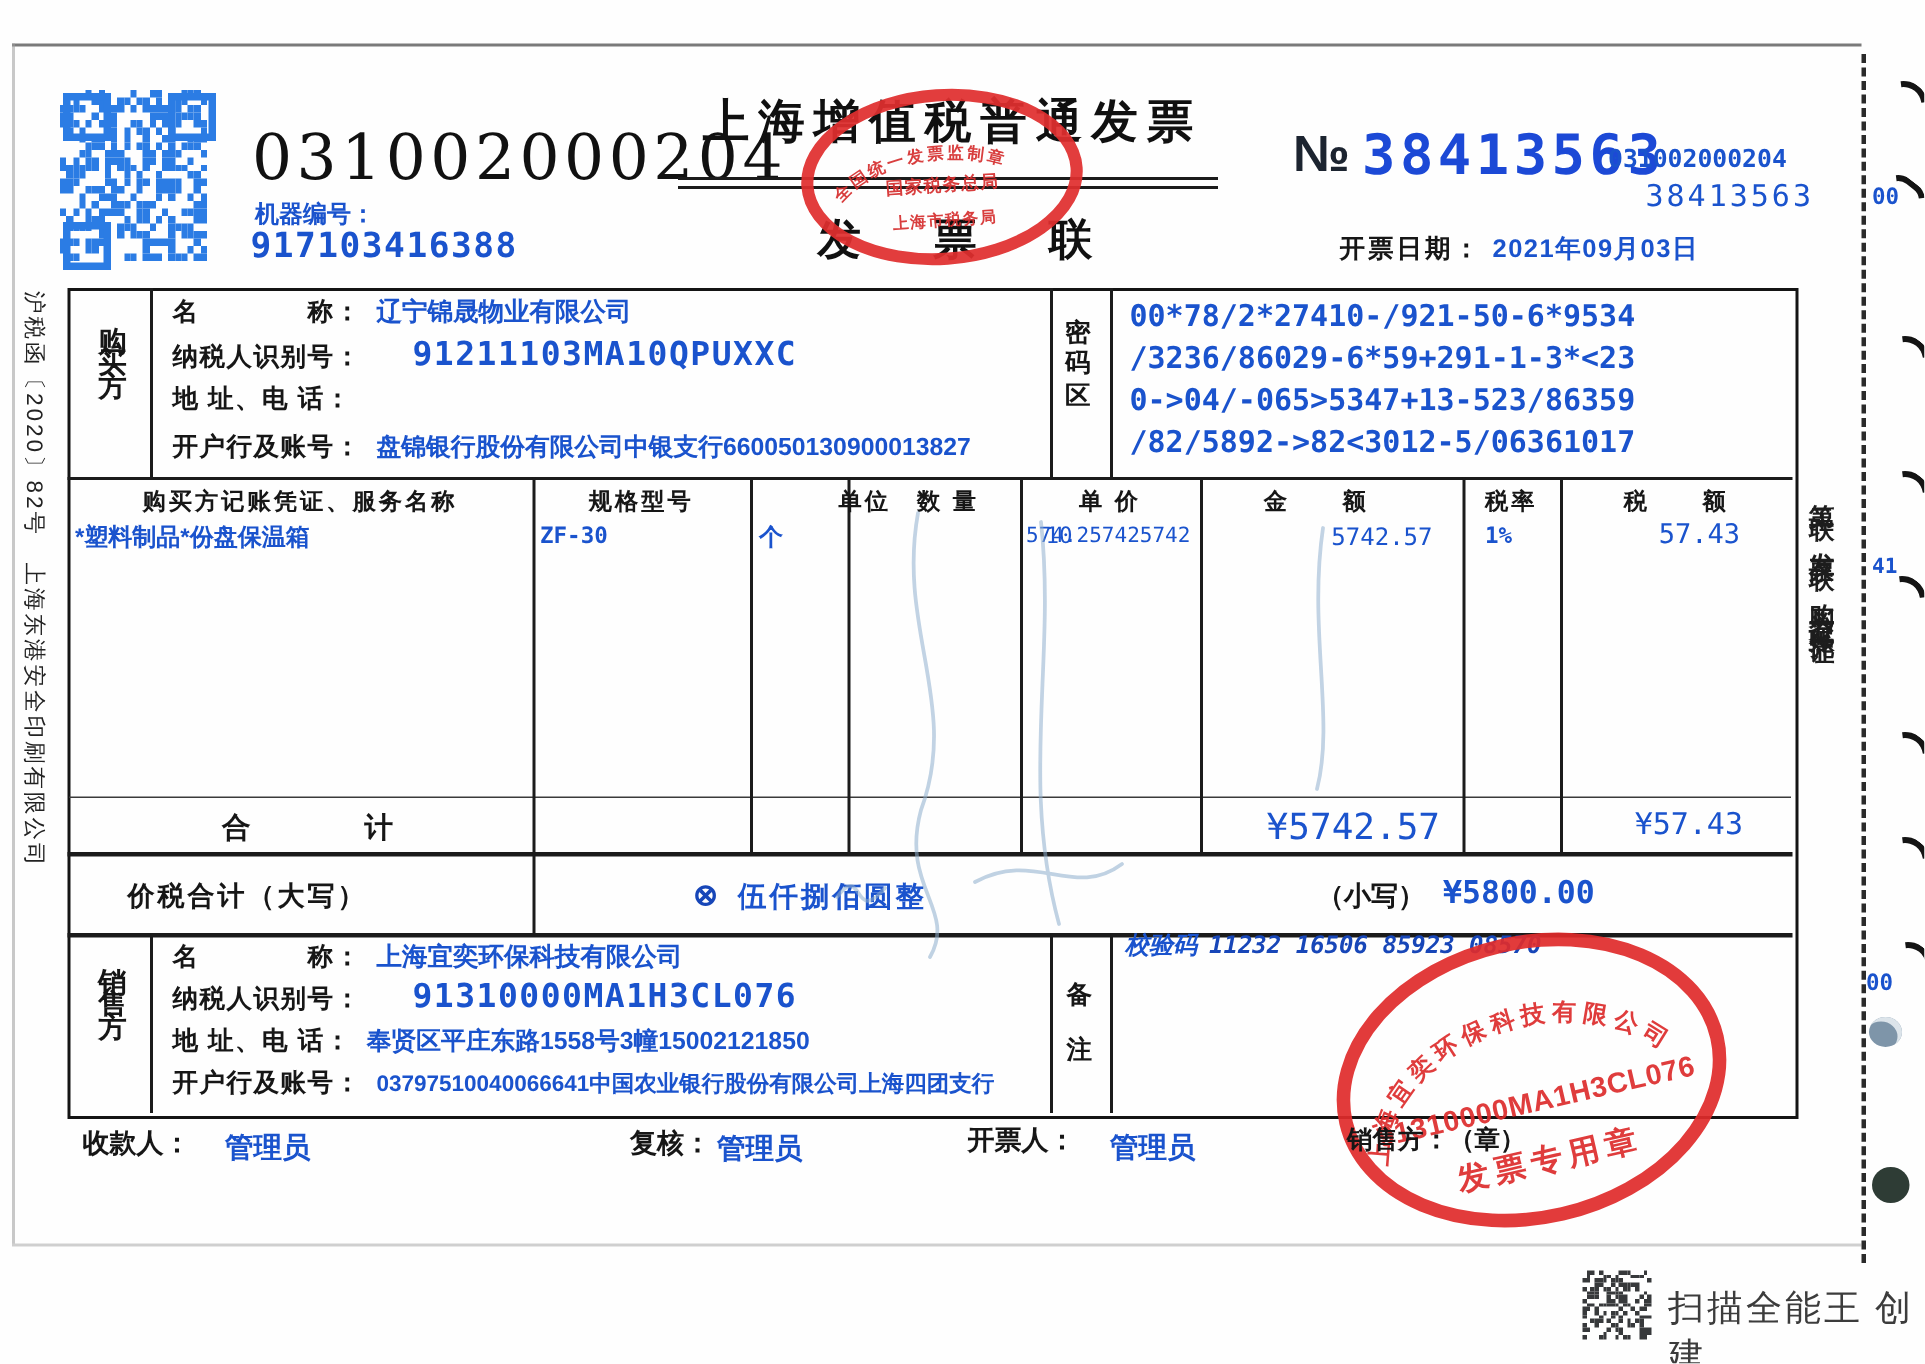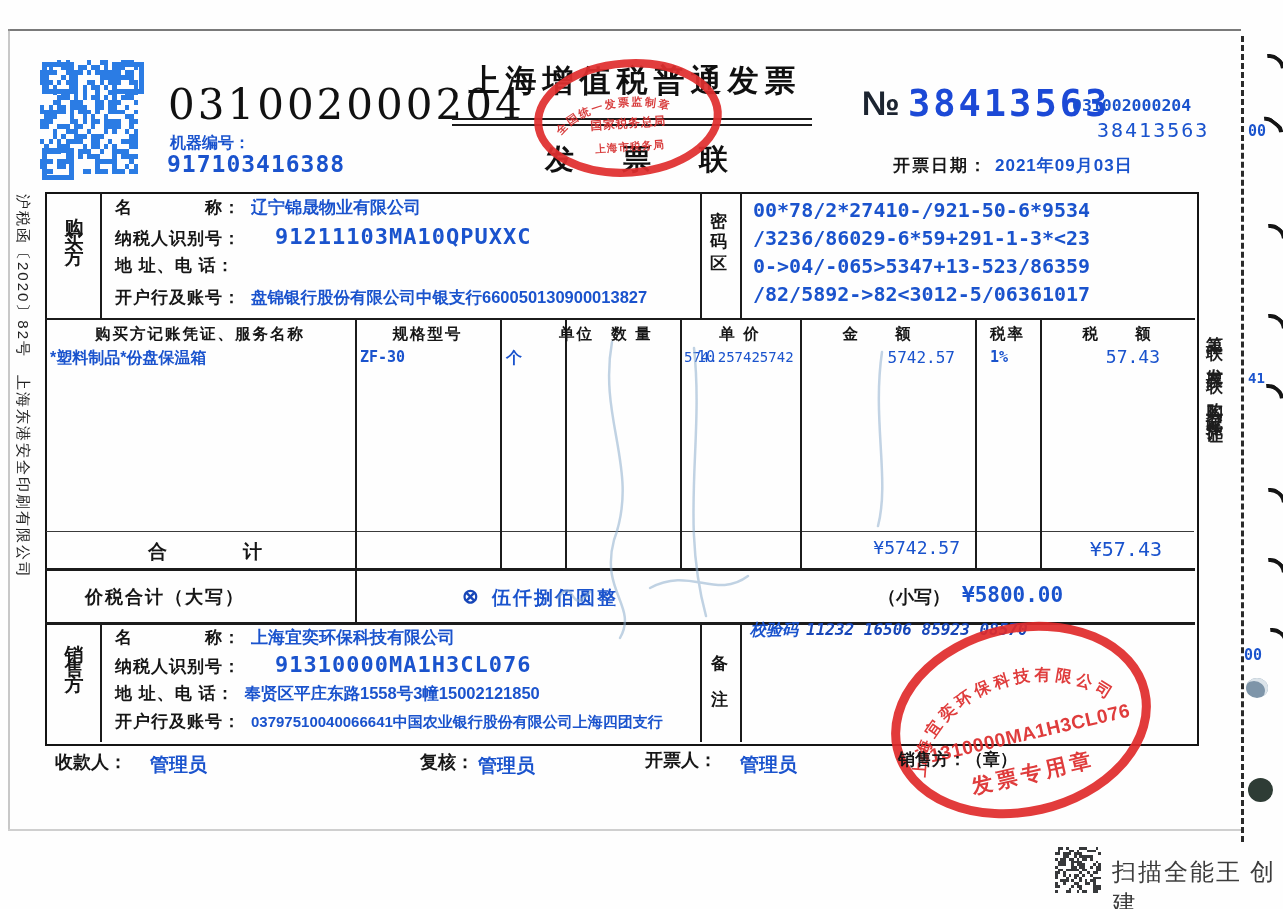--- a/index.html
+++ b/index.html
@@ -654,21 +654,21 @@
   <div class="abs blu bold" style="left:50px;top:348px;font-size:16px;">*塑料制品*份盘保温箱</div>
   <div class="abs blu mono bold" style="left:360px;top:348px;font-size:15px;">ZF-30</div>
   <div class="abs blu bold" style="left:506px;top:348px;font-size:16px;">个</div>
   <div class="abs blu mono" style="left:565px;top:348px;width:110px;text-align:right;font-size:15px;padding-left:40px;">10</div>
   <div class="abs blu mono" style="left:684px;top:349px;font-size:14px;">574.257425742</div>
   <div class="abs blu mono" style="left:800px;top:348px;width:155px;text-align:right;font-size:16px;">5742.57</div>
   <div class="abs blu mono bold" style="left:990px;top:348px;font-size:15px;">1%</div>
   <div class="abs blu mono" style="left:1040px;top:346px;width:120px;text-align:right;font-size:18px;">57.43</div>
 
   <div class="abs bold" style="left:100px;top:539px;width:210px;text-align:center;font-size:19px;">合　　　　计</div>
-  <div class="abs blu mono" style="left:800px;top:537px;width:160px;text-align:right;font-size:18px;">¥5742.57</div>
+  <div class="abs blu mono" style="left:800px;top:537px;width:160px;text-align:right;font-size:24px;">¥5742.57</div>
   <div class="abs blu mono" style="left:1040px;top:537px;width:122px;text-align:right;font-size:20px;">¥57.43</div>
 
   <div class="abs bold" style="left:85px;top:585px;font-size:18px;letter-spacing:2px;">价税合计（大写）</div>
   <div class="abs dblu bold" style="left:462px;top:584px;font-size:20px;">⊗</div>
   <div class="abs blu bold" style="left:492px;top:585px;font-size:19px;letter-spacing:2px;">伍仟捌佰圆整</div>
   <div class="abs bold" style="left:878px;top:585px;font-size:18px;">（小写）</div>
   <div class="abs blu mono bold" style="left:962px;top:583px;font-size:21px;">¥5800.00</div>
 
   <div class="abs vtext bold" style="left:61px;top:630px;font-size:19px;letter-spacing:14px;">销售方</div>
   <div class="abs kv" style="left:115px;top:626px;">

